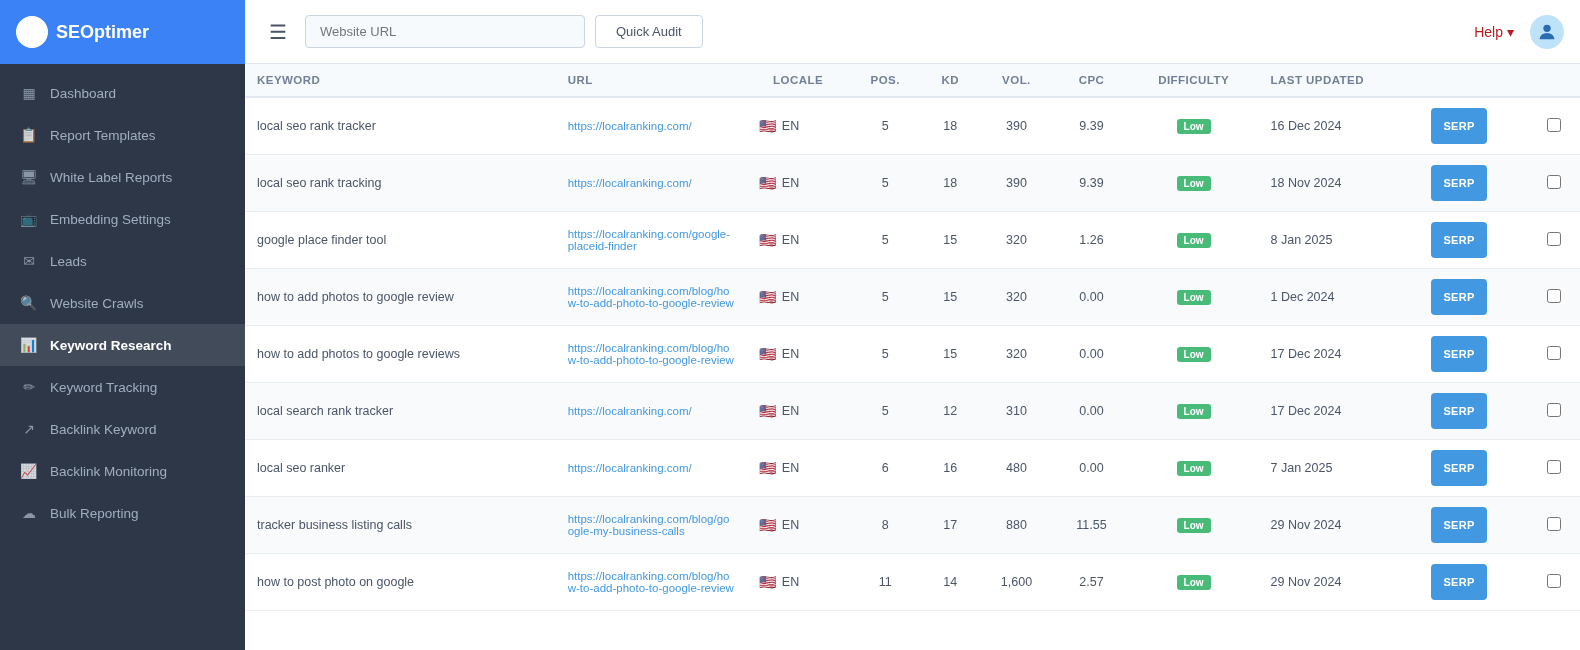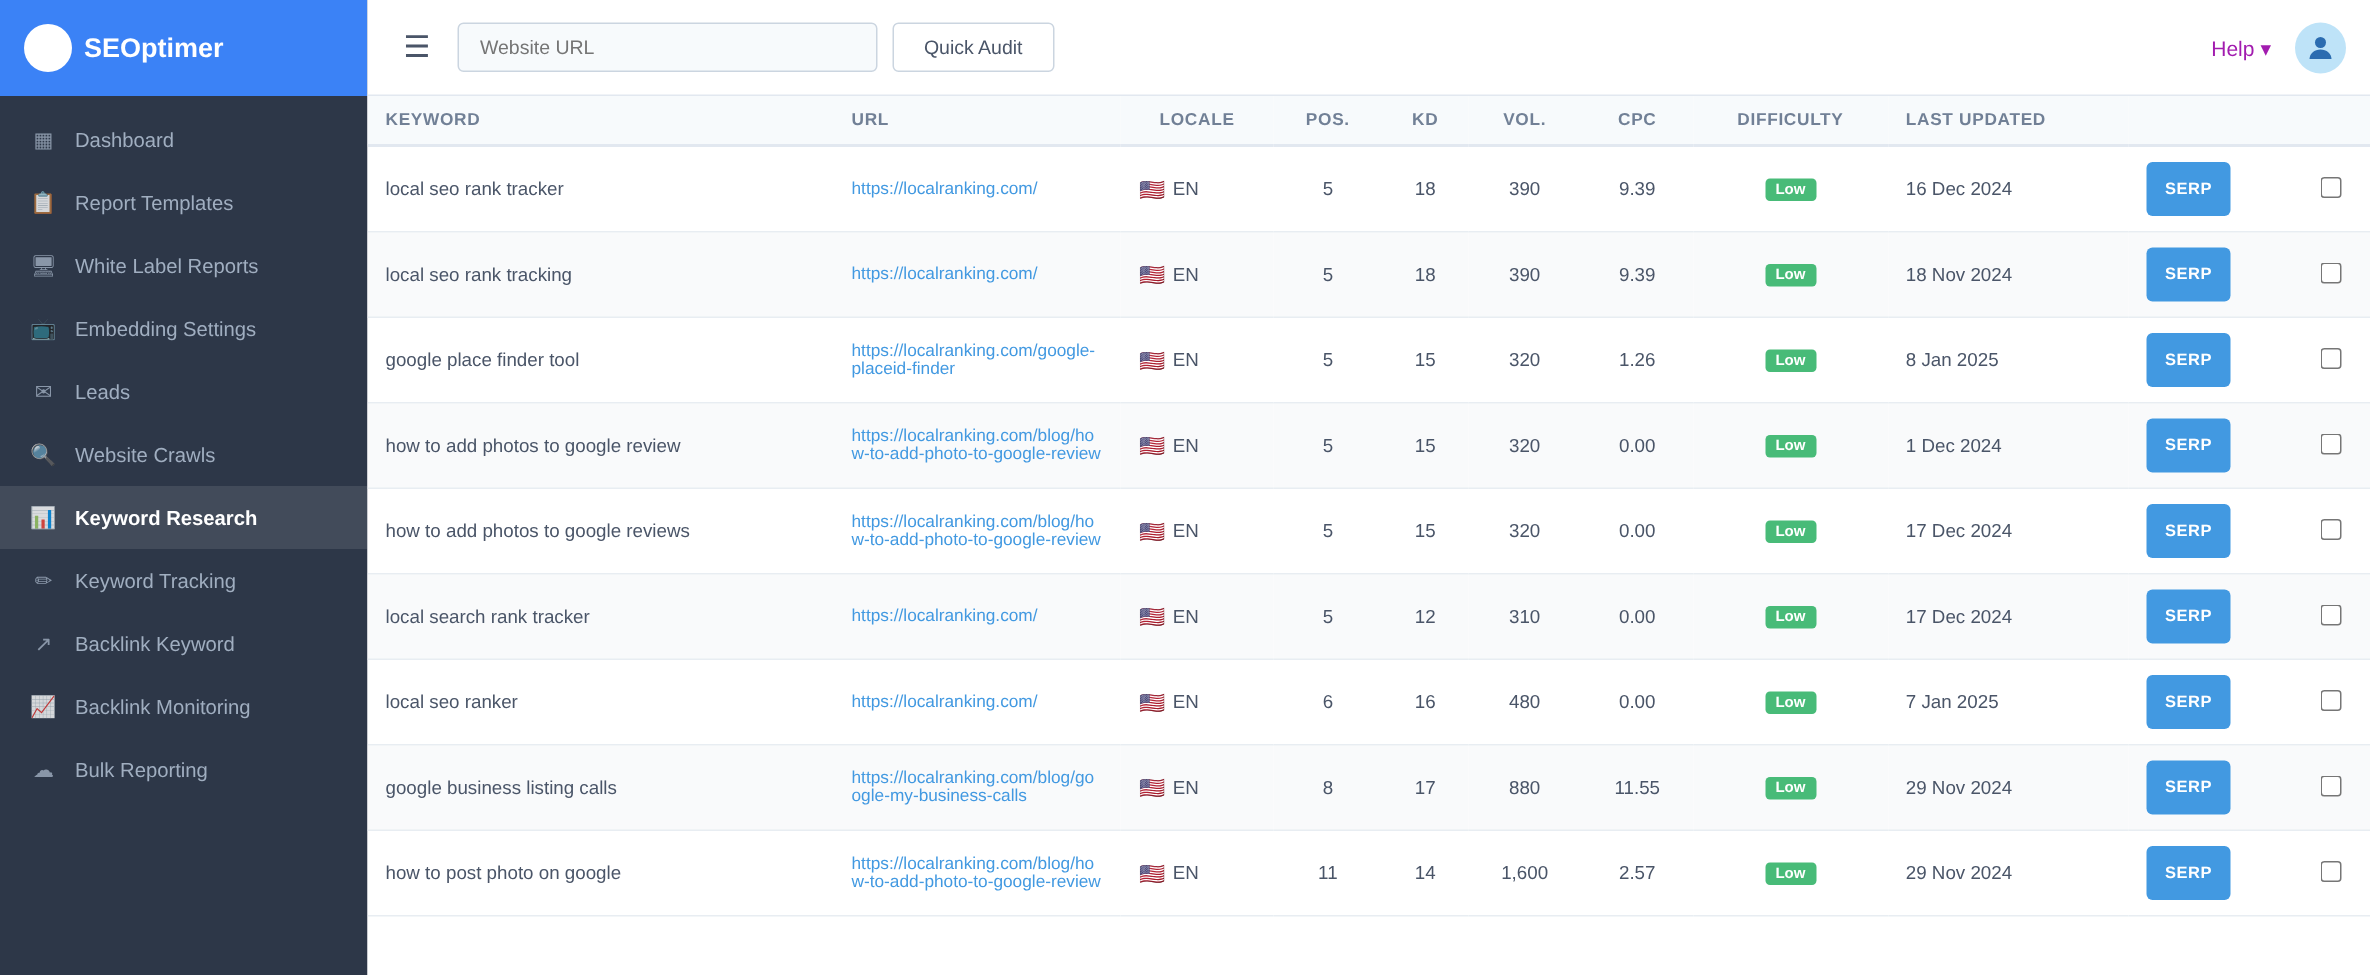--- a/index.html
+++ b/index.html
@@ -98,21 +98,21 @@
       cursor: pointer;
       color: #4a5568;
     }
     .topbar-right {
       margin-left: auto;
       display: flex;
       align-items: center;
       gap: 16px;
     }
     .help-btn {
-      color: #a21caf;
+      color: #b91c1c;
       font-size: 14px;
       cursor: pointer;
       display: flex;
       align-items: center;
       gap: 4px;
       font-weight: 500;
     }
     .user-avatar {
       width: 34px;
       height: 34px;
@@ -450,21 +450,21 @@
     </td>
     <td>7 Jan 2025</td>
     <td>
       <button class="serp-btn">SERP</button>
     </td>
     <td class="checkbox-cell center">
       <input type="checkbox" style="">
     </td>
   </tr>
           <tr>
-    <td class="keyword-cell">google business listing calls</td>
+    <td class="keyword-cell">tracker business listing calls</td>
     <td class="url-cell">https://localranking.com/blog/google-my-business-calls</td>
     <td class="center">
       <div class="locale-cell">
         <span class="flag-emoji">🇺🇸</span>
         <span>EN</span>
       </div>
     </td>
     <td class="center">8</td>
     <td class="center">17</td>
     <td class="center">880</td>

